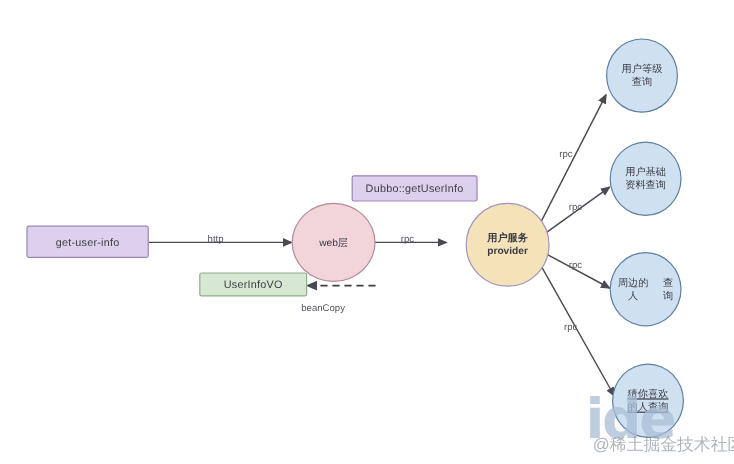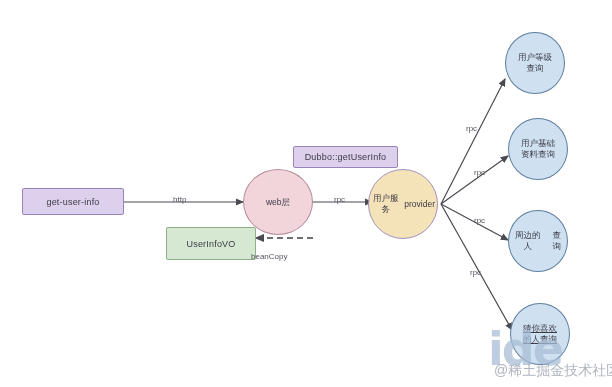--- a/index.html
+++ b/index.html
@@ -87,26 +87,26 @@
   </div>
 
   <div class="node box purple" style="left:293px;top:146px;width:105px;height:22px;">
     <span>Dubbo::getUserInfo</span>
   </div>
 
   <div class="node ellipse pink" style="left:243px;top:169px;width:70px;height:66px;">
     <span class="ell-label">web层</span>
   </div>
 
-  <div class="node ellipse tan" style="left:368px;top:169px;width:70px;height:70px;flex-direction:row;">
+  <div class="node ellipse tan" style="left:388px;top:169px;width:70px;height:70px;flex-direction:column;font-weight:bold;">
     <span class="ell-label">用户服务</span>
     <span class="ell-label">provider</span>
   </div>
 
-  <div class="node box green" style="left:166px;top:227px;width:90px;height:33px;">
+  <div class="node box green" style="left:166px;top:227px;width:90px;height:20px;">
     <span>UserInfoVO</span>
   </div>
 
 
   <div class="node ellipse blue" style="left:505px;top:32px;width:60px;height:62px;flex-direction:column;">
     <span class="ell-label">用户等级</span>
     <span class="ell-label">查询</span>
   </div>
 
   <div class="node ellipse blue" style="left:508px;top:118px;width:60px;height:62px;flex-direction:column;">

